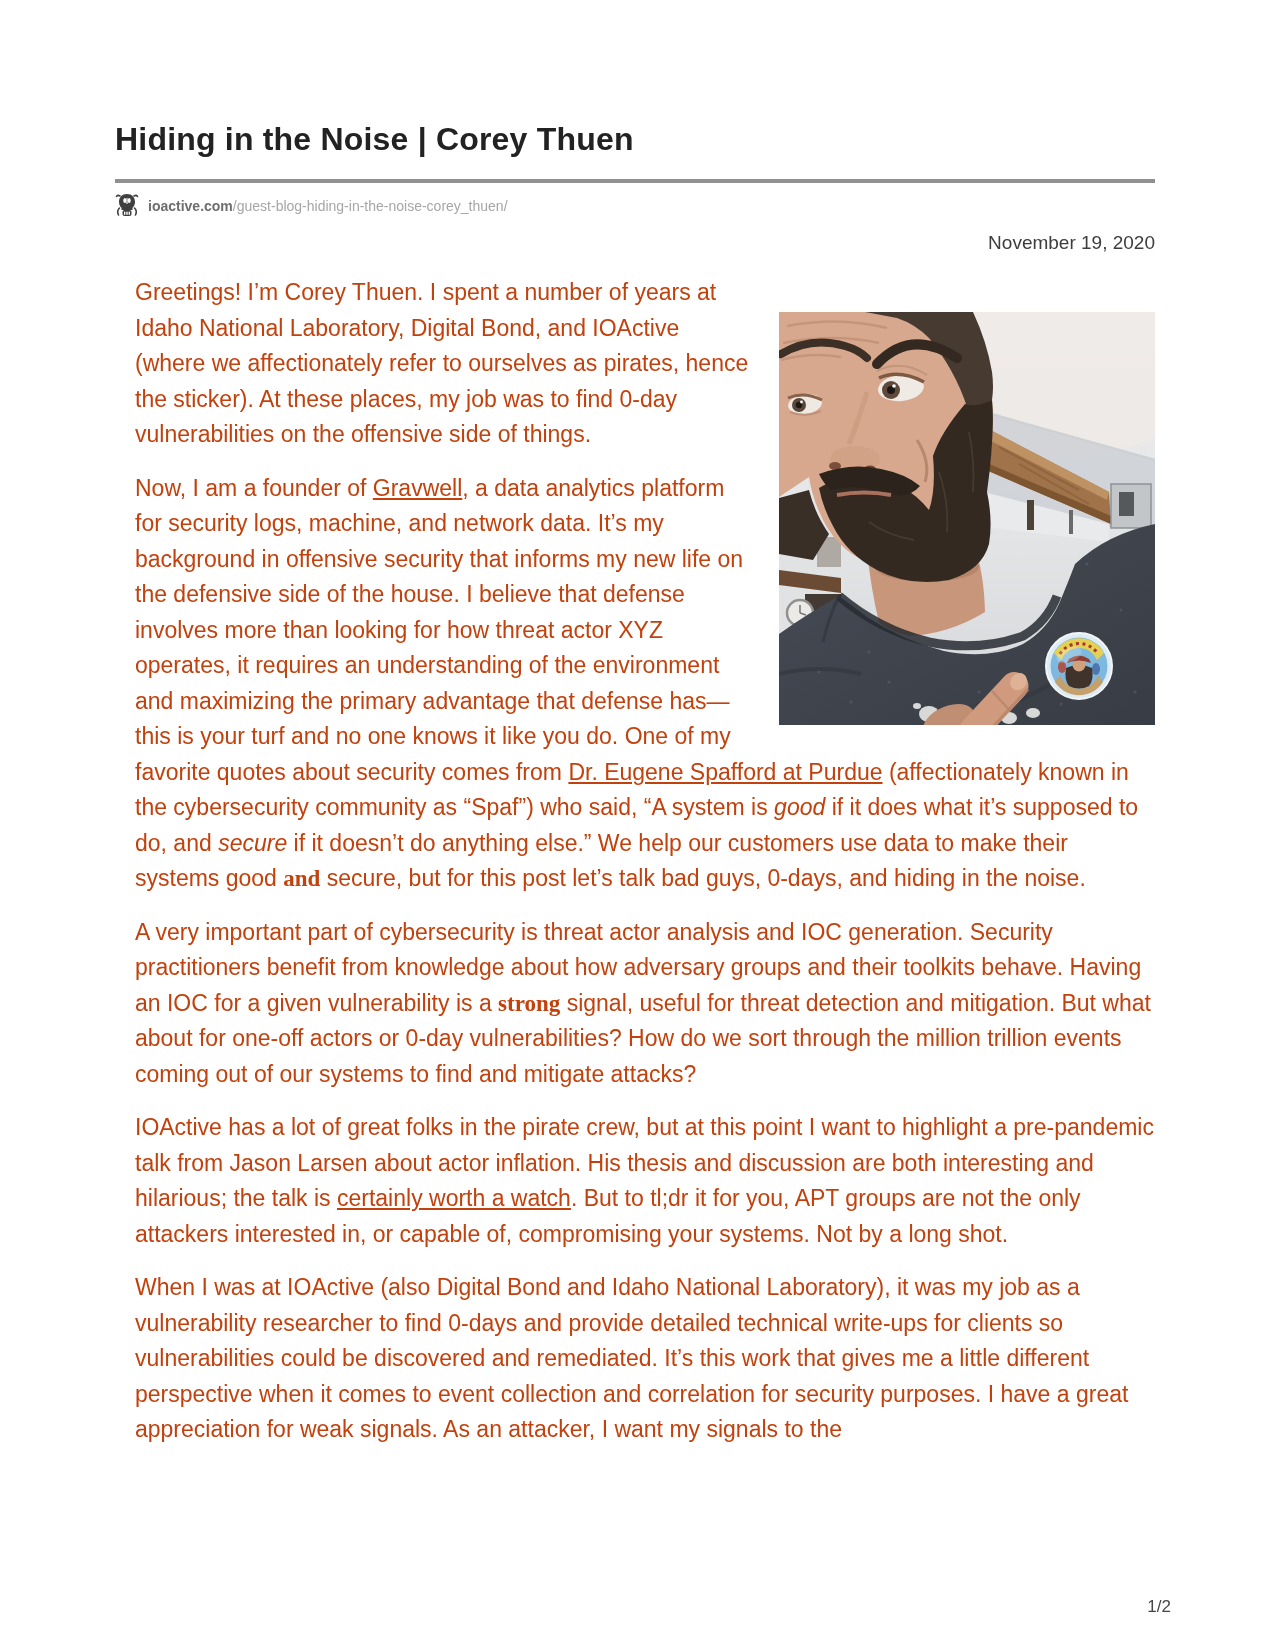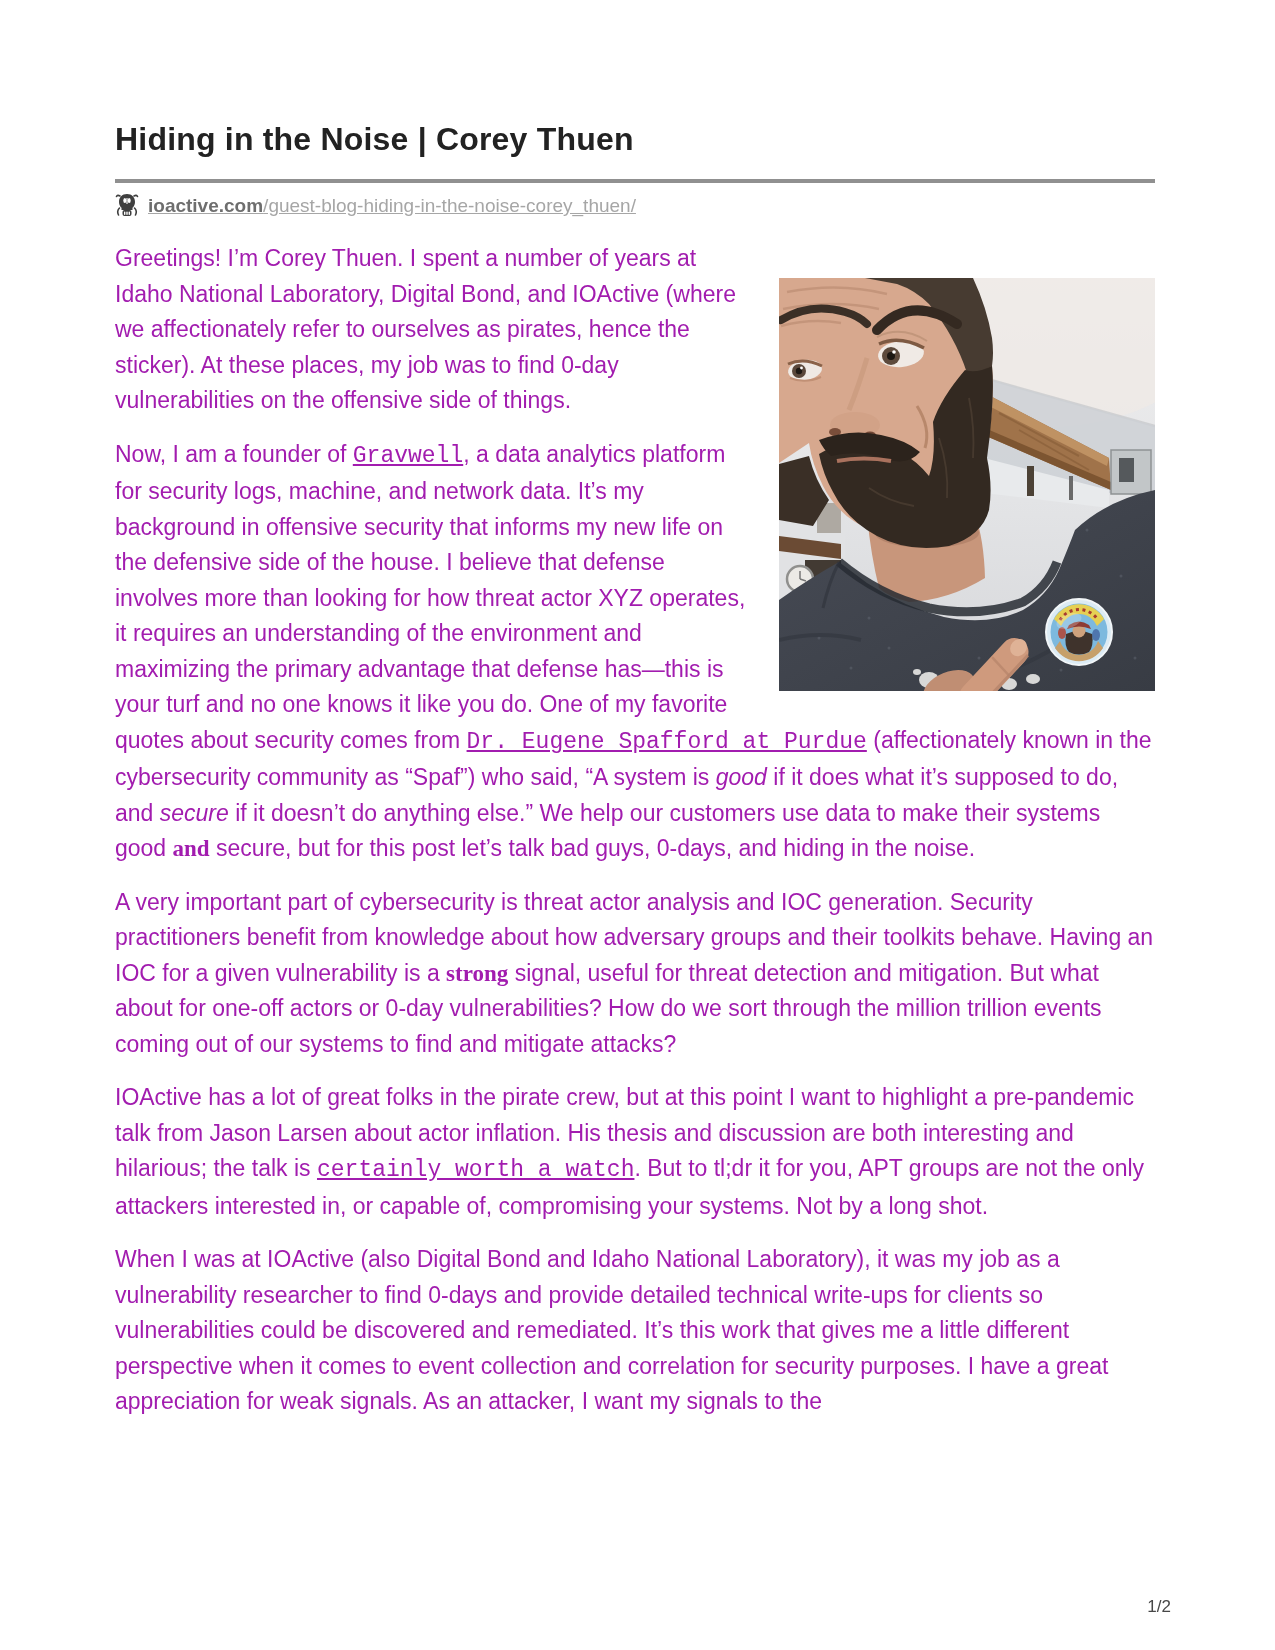--- a/index.html
+++ b/index.html
@@ -33,44 +33,45 @@
   }
   .source-row {
     display: flex;
     align-items: center;
     gap: 9px;
     margin-top: 9px;
     height: 28px;
   }
   .favicon { display: inline-flex; width: 24px; height: 26px; }
   .favicon svg { display: block; }
-  .url { font-size: 19px; color: #a6a6a6; text-decoration: underline; }
+  .url { font-size: 14px; color: #a6a6a6; }
   .url .domain { color: #6e6e6e; font-weight: bold; }
   .date-row {
     margin-top: 12px;
     text-align: right;
     font-size: 19px;
     color: #3d3d3d;
   }
   .article {
     margin-top: 21px;
     font-size: 23px;
     line-height: 35.5px;
-    color: #a21caf;
+    color: #c2410c;
+    margin-left: 20px;
   }
   .photo {
     float: right;
     width: 376px;
     height: 413px;
     margin: 37px 0 20px 26px;
     padding: 0;
   }
   .photo svg { display: block; width: 376px; height: 413px; }
   .article p { margin: 0 0 18px 0; }
-  .article a { color: inherit; text-decoration: underline; text-underline-offset: 2px; font-family: Liberation Mono, monospace; }
+  .article a { color: inherit; text-decoration: underline; text-underline-offset: 2px; }
   .article .bold { font-weight: bold; font-family: Liberation Serif, serif; }
   .article .italic { font-style: italic; text-align: right; }
   .page-footer {
     position: absolute;
     right: 104px;
     bottom: 33px;
     font-size: 17px;
     color: #474747;
   }
 </style>
@@ -103,20 +104,21 @@
             <path d="M4.5,15 Q1.5,18 3.5,22"></path>
             <path d="M19.5,15 Q22.5,18 20.5,22"></path>
             <path d="M5,3 Q2.5,1.5 1.5,3.5"></path>
             <path d="M19,3 Q21.5,1.5 22.5,3.5"></path>
           </g>
         </svg>
       </span>
       <span class="url"><span class="domain">ioactive.com</span><span class="path">/guest-blog-hiding-in-the-noise-corey_thuen/</span></span>
     </div>
 
+    <div class="date-row">November 19, 2020</div>
 
     <div class="article">
 
       <figure class="photo">
         <svg viewBox="0 0 376 413" xmlns="http://www.w3.org/2000/svg" preserveAspectRatio="none">
           <defs>
             <linearGradient id="bgGrad" x1="0" y1="0" x2="0" y2="1">
               <stop offset="0" stop-color="#f0efef"></stop>
               <stop offset="0.5" stop-color="#e4e5e7"></stop>
               <stop offset="1" stop-color="#d6d7da"></stop>

